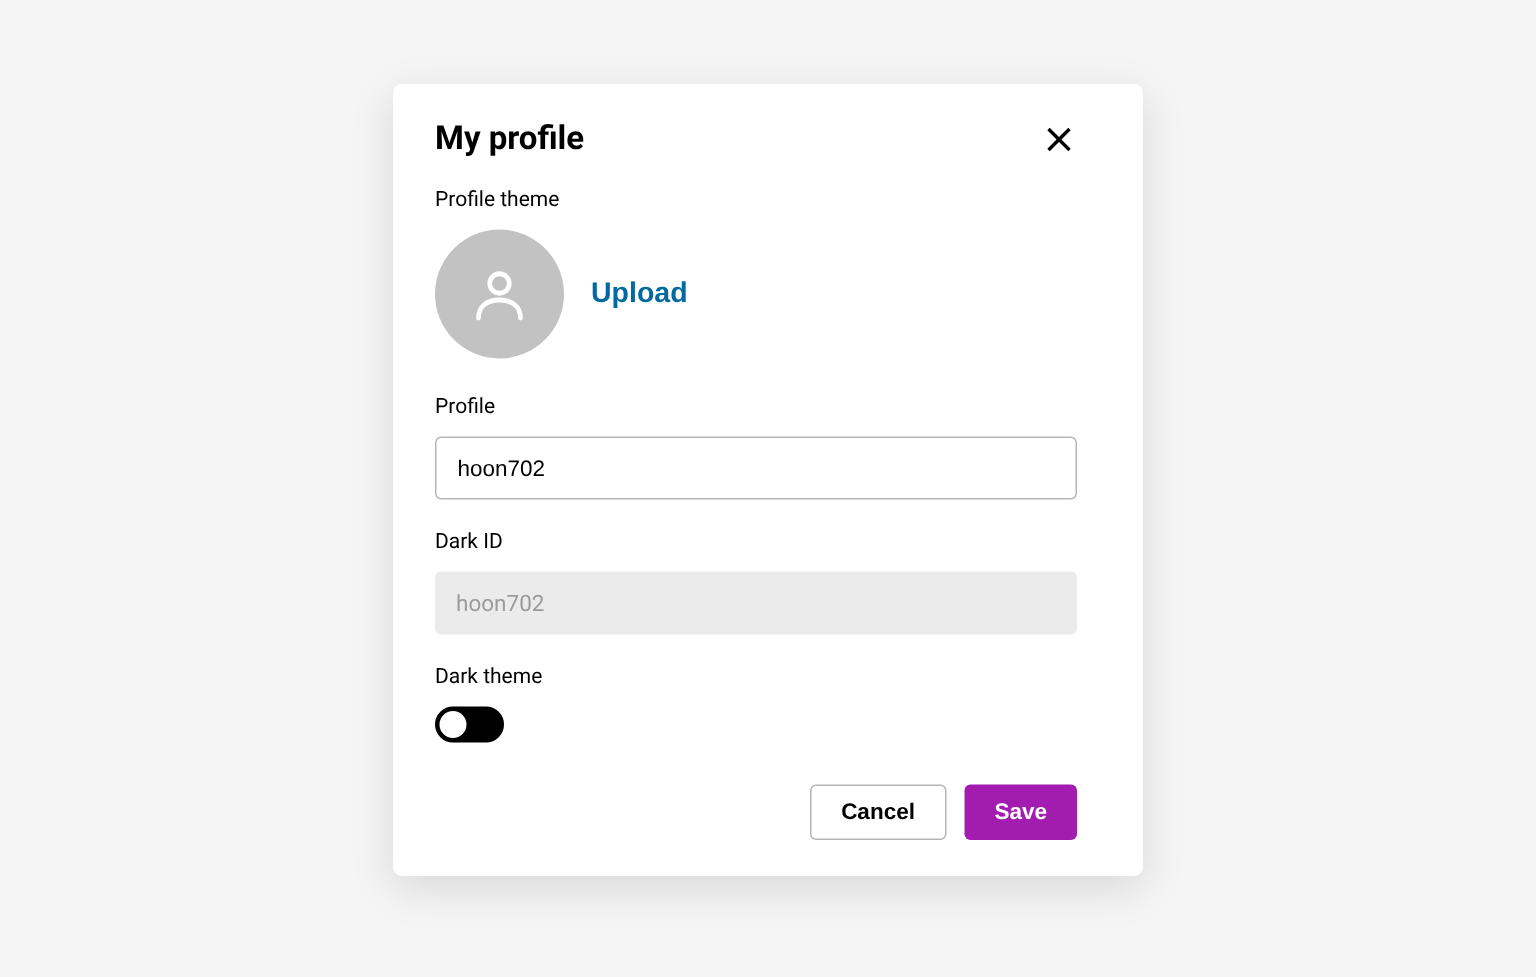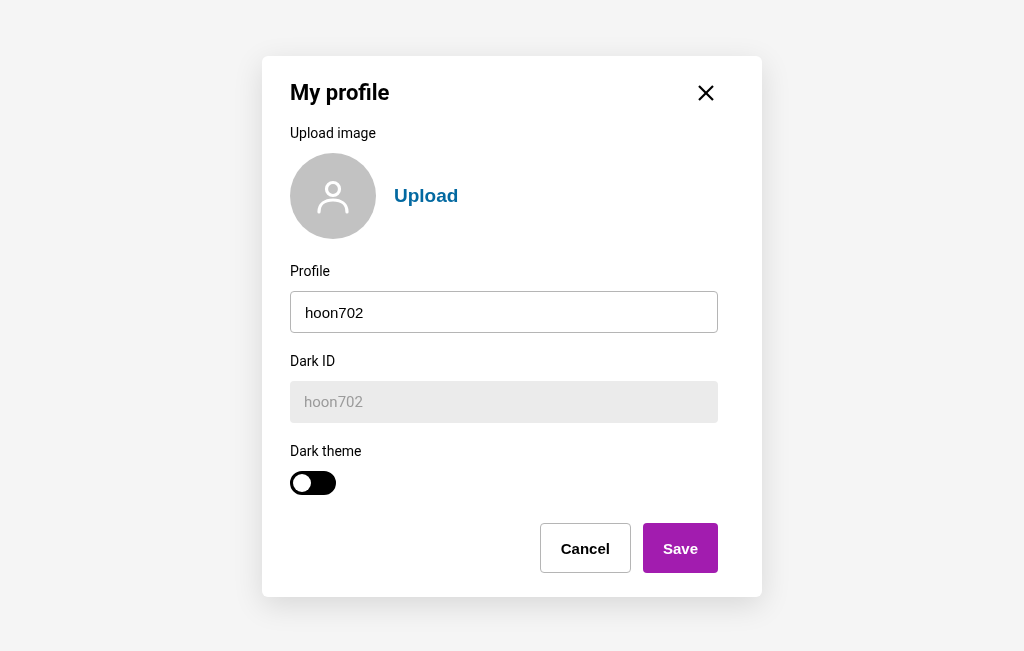--- a/index.html
+++ b/index.html
@@ -112,21 +112,21 @@
       position: absolute;
       left: 1px;
       top: 1px;
     }
     .actions {
       display: flex;
       justify-content: flex-end;
       gap: 12px;
     }
     .btn {
-      height: 50px;
+      height: 37px;
       padding: 0 20px;
       border-radius: 4px;
       font-size: 15px;
       font-weight: 600;
       cursor: pointer;
       border: none;
     }
     .btn-secondary {
       background: #fff;
       color: #000;
@@ -146,21 +146,21 @@
     <h1 class="modal-title">My profile</h1>
     <button class="close-btn">
       <svg width="20" height="20" viewBox="0 0 20 20">
         <line x1="3" y1="3" x2="17" y2="17" stroke="#000" stroke-width="2.2"></line>
         <line x1="17" y1="3" x2="3" y2="17" stroke="#000" stroke-width="2.2"></line>
       </svg>
     </button>
   </div>
 
   <div class="field-group">
-    <div class="section-label">Upload image</div>
+    <div class="section-label">Profile theme</div>
     <div class="profile-image-row">
       <div class="avatar-circle">
         <svg width="44" height="44" viewBox="0 0 44 44">
           <circle cx="22" cy="15" r="6.5" fill="none" stroke="#fff" stroke-width="3.2"></circle>
           <path d="M 8 38 C 8 30, 14 26, 22 26 C 30 26, 36 30, 36 38" fill="none" stroke="#fff" stroke-width="3.2" stroke-linecap="round"></path>
         </svg>
       </div>
       <button class="upload-link">Upload</button>
     </div>
   </div>

